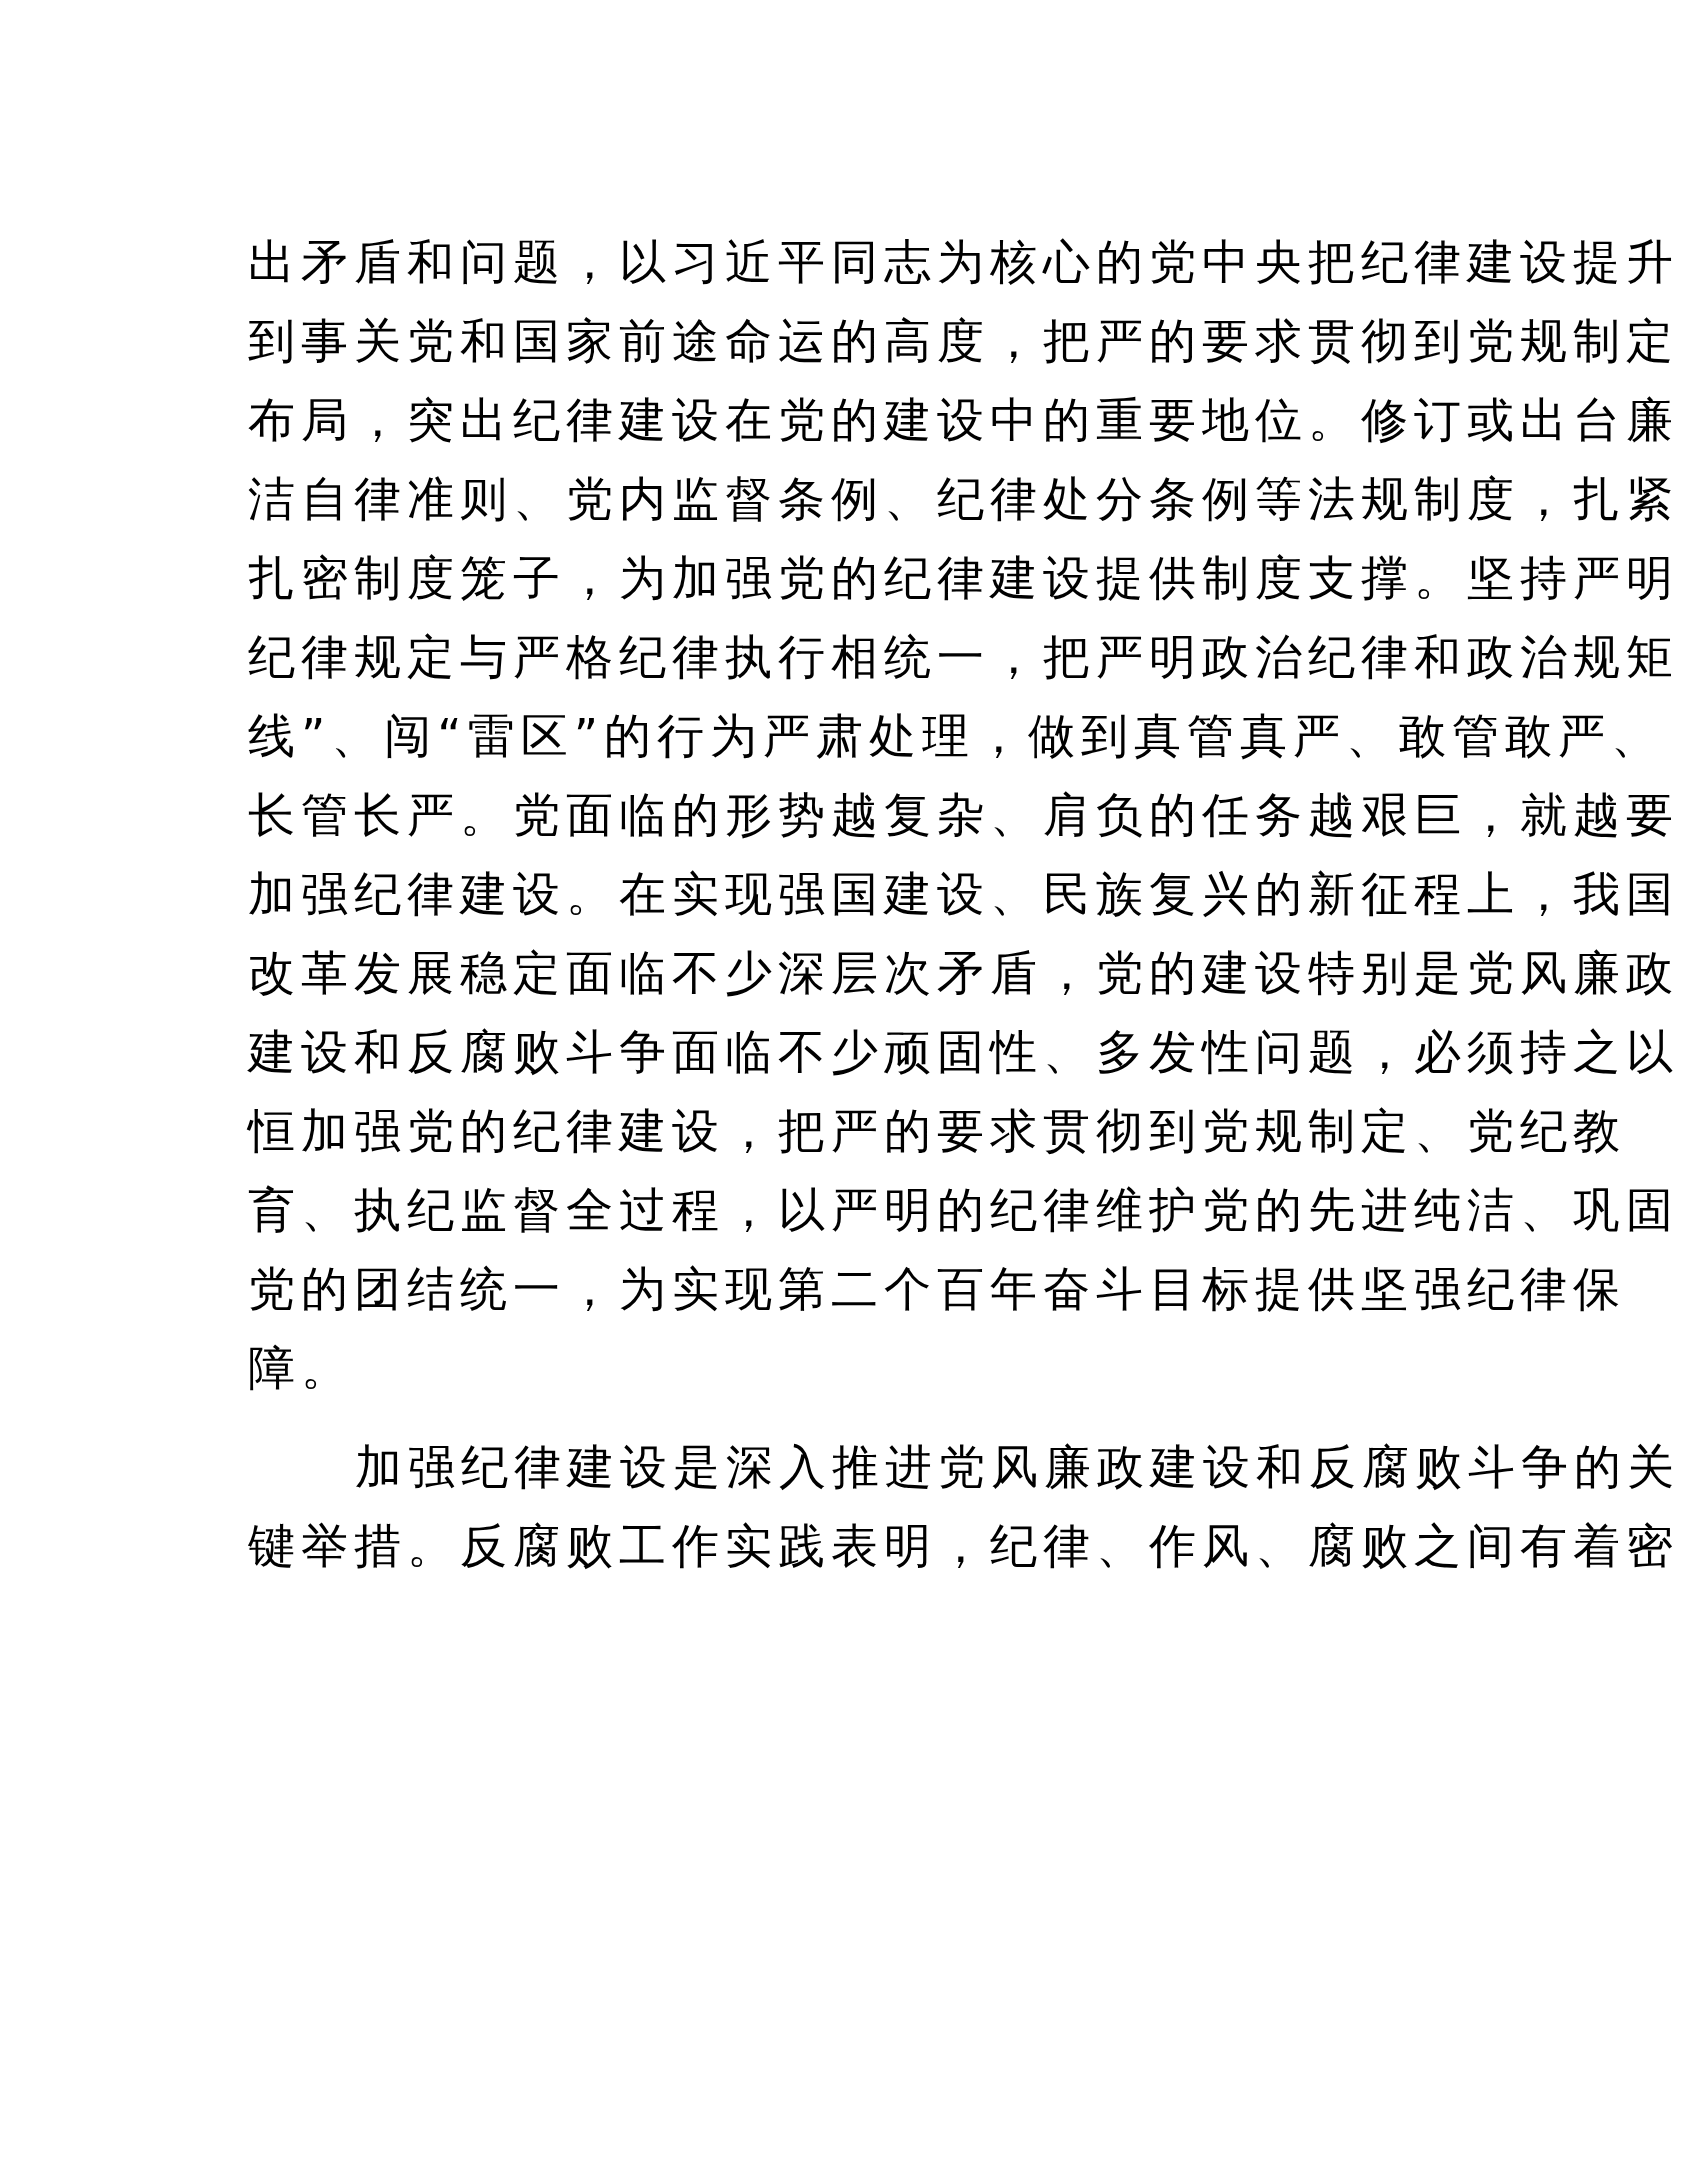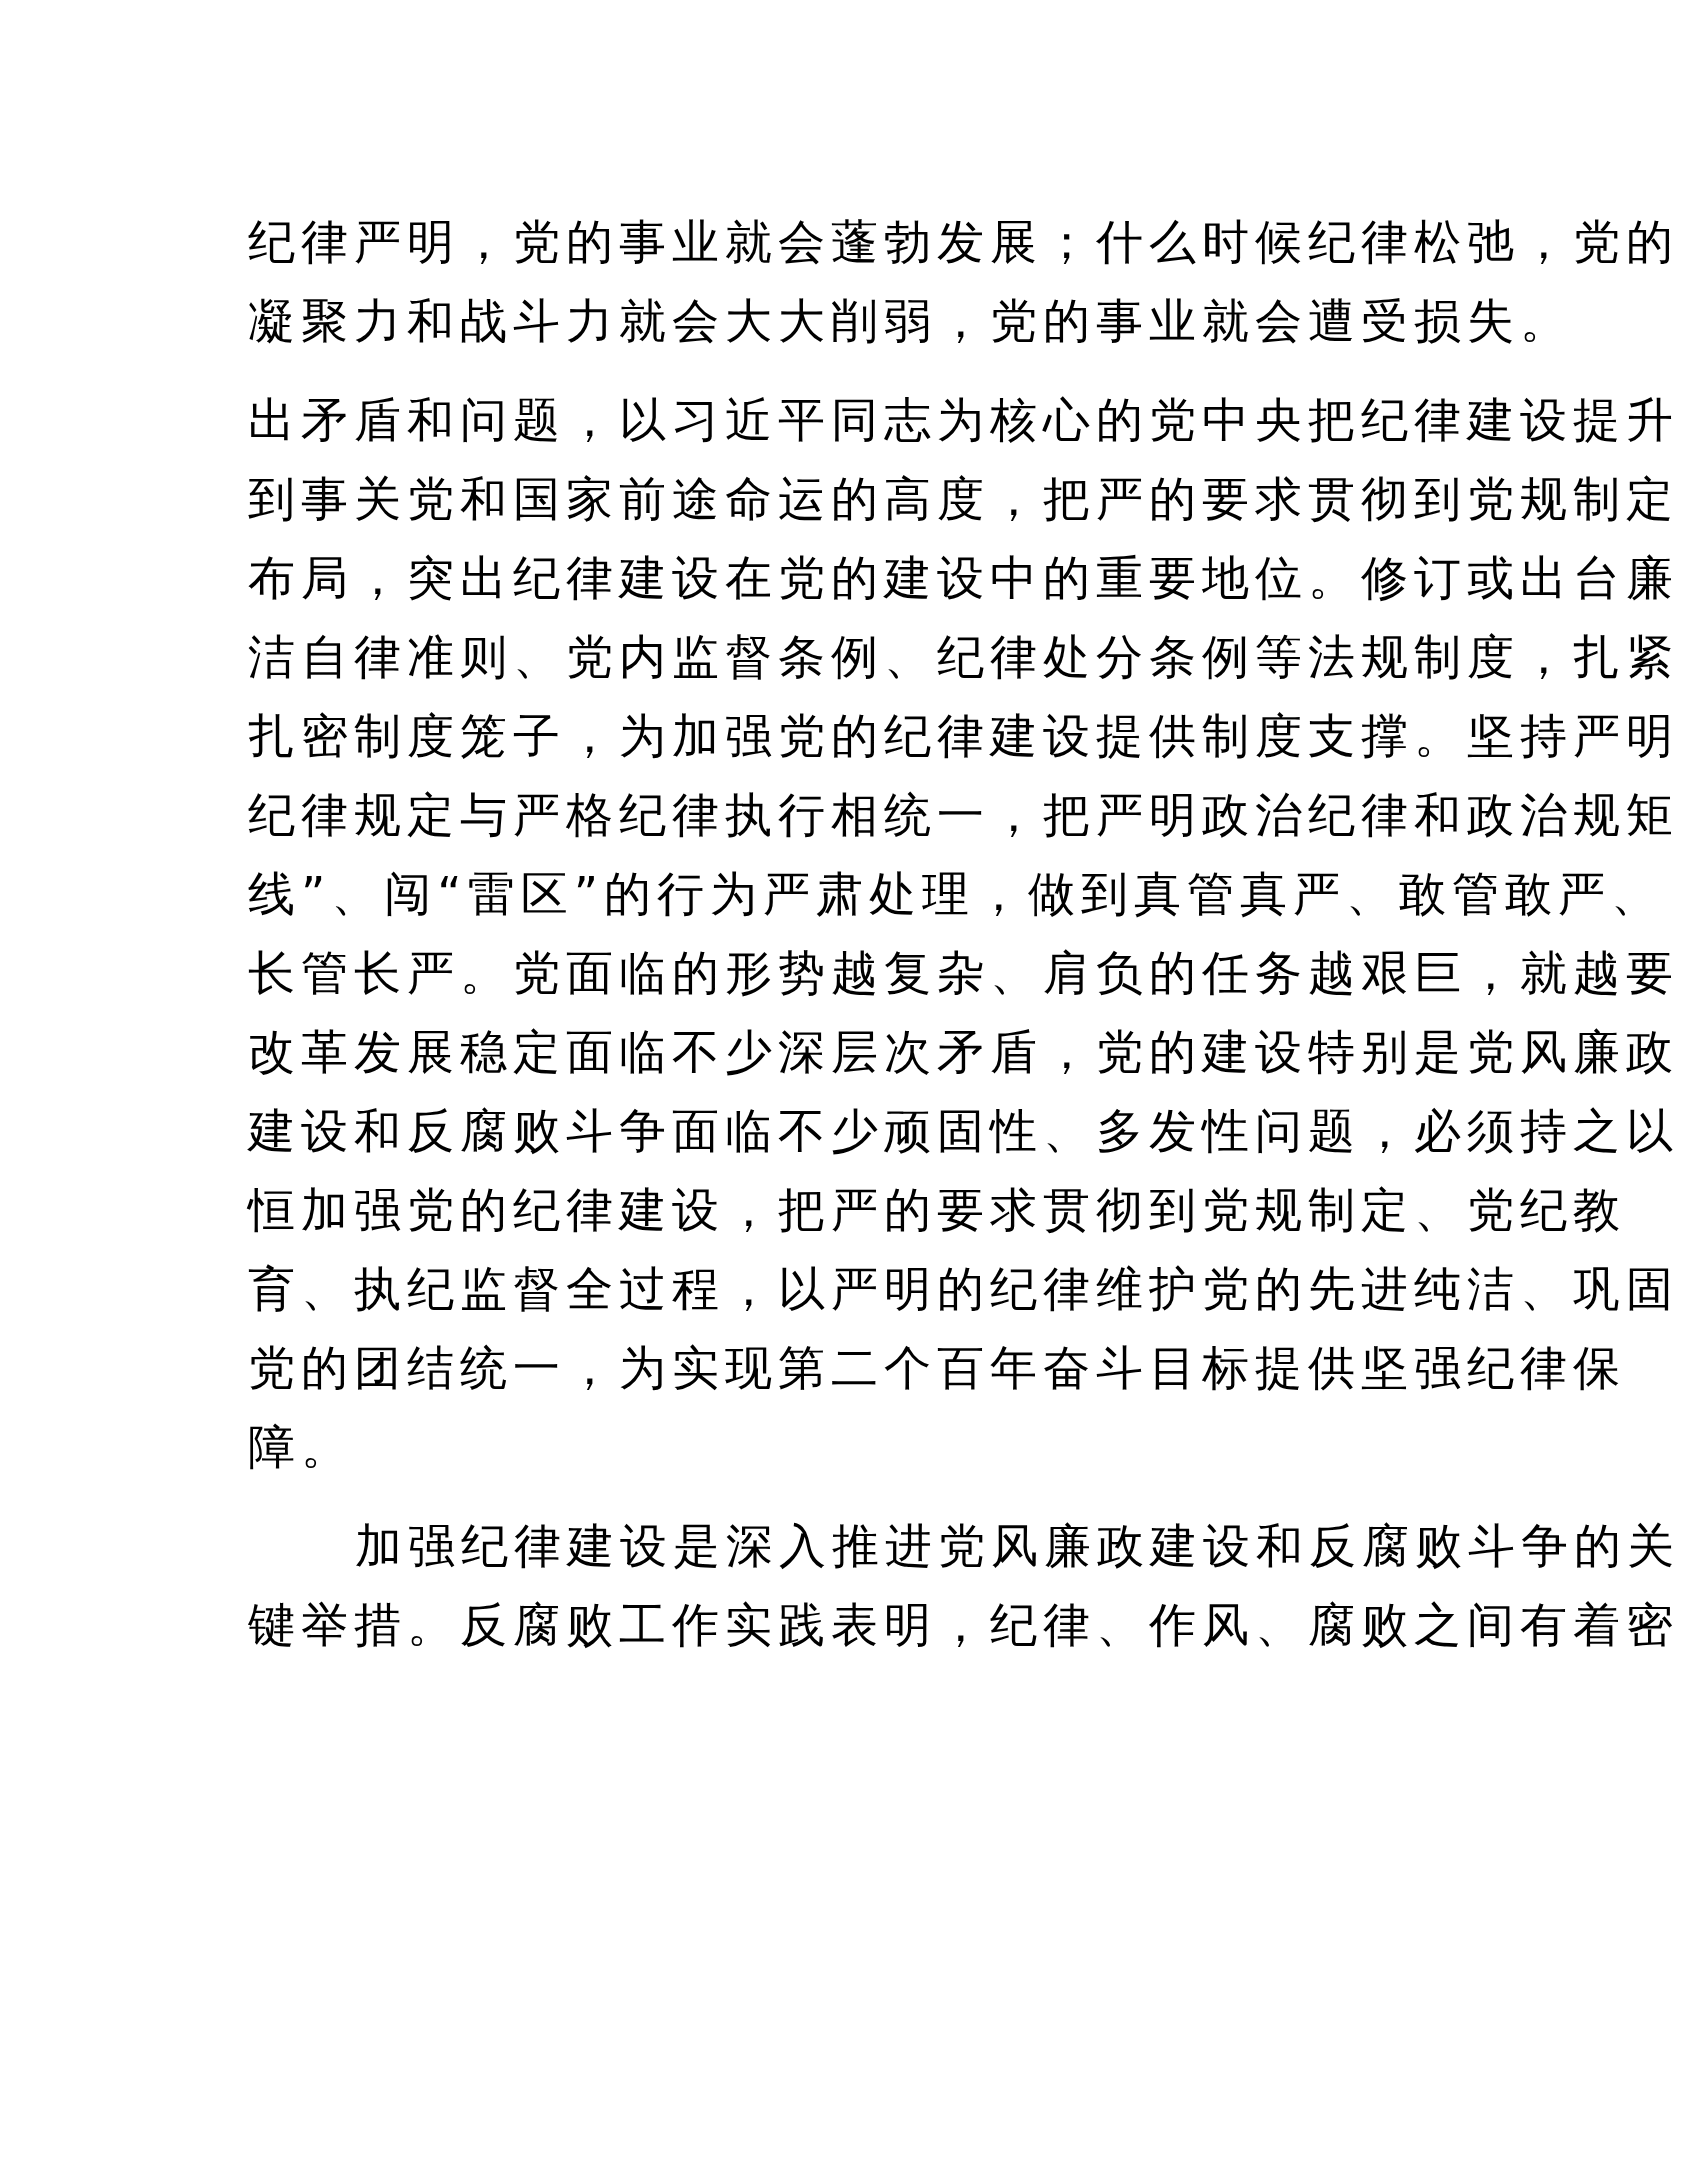--- a/index.html
+++ b/index.html
@@ -19,35 +19,32 @@
   }
   .line.indent { padding-left: 107px; }
   .para-gap { height: 20px; }
 </style>
 </head>
 <body>
 
 <div class="page">
   <div class="text-block">
 
-    <div class="paragraph">
-      <span class="line">纪律严明，党的事业就会蓬勃发展；什么时候纪律松弛，党的</span>
-      <span class="line">凝聚力和战斗力就会大大削弱，党的事业就会遭受损失。</span>
-    </div>
     <div class="para-gap"></div>
 
     <div class="paragraph">
       <span class="line">出矛盾和问题，以习近平同志为核心的党中央把纪律建设提升</span>
       <span class="line">到事关党和国家前途命运的高度，把严的要求贯彻到党规制定</span>
       <span class="line">布局，突出纪律建设在党的建设中的重要地位。修订或出台廉</span>
       <span class="line">洁自律准则、党内监督条例、纪律处分条例等法规制度，扎紧</span>
       <span class="line">扎密制度笼子，为加强党的纪律建设提供制度支撑。坚持严明</span>
       <span class="line">纪律规定与严格纪律执行相统一，把严明政治纪律和政治规矩</span>
       <span class="line">线”、闯“雷区”的行为严肃处理，做到真管真严、敢管敢严、</span>
       <span class="line">长管长严。党面临的形势越复杂、肩负的任务越艰巨，就越要</span>
+      <span class="line">加强纪律建设。在实现强国建设、民族复兴的新征程上，我国</span>
       <span class="line">改革发展稳定面临不少深层次矛盾，党的建设特别是党风廉政</span>
       <span class="line">建设和反腐败斗争面临不少顽固性、多发性问题，必须持之以</span>
       <span class="line">恒加强党的纪律建设，把严的要求贯彻到党规制定、党纪教</span>
       <span class="line">育、执纪监督全过程，以严明的纪律维护党的先进纯洁、巩固</span>
       <span class="line">党的团结统一，为实现第二个百年奋斗目标提供坚强纪律保</span>
       <span class="line">障。</span>
     </div>
     <div class="para-gap"></div>
 
     <div class="paragraph">

